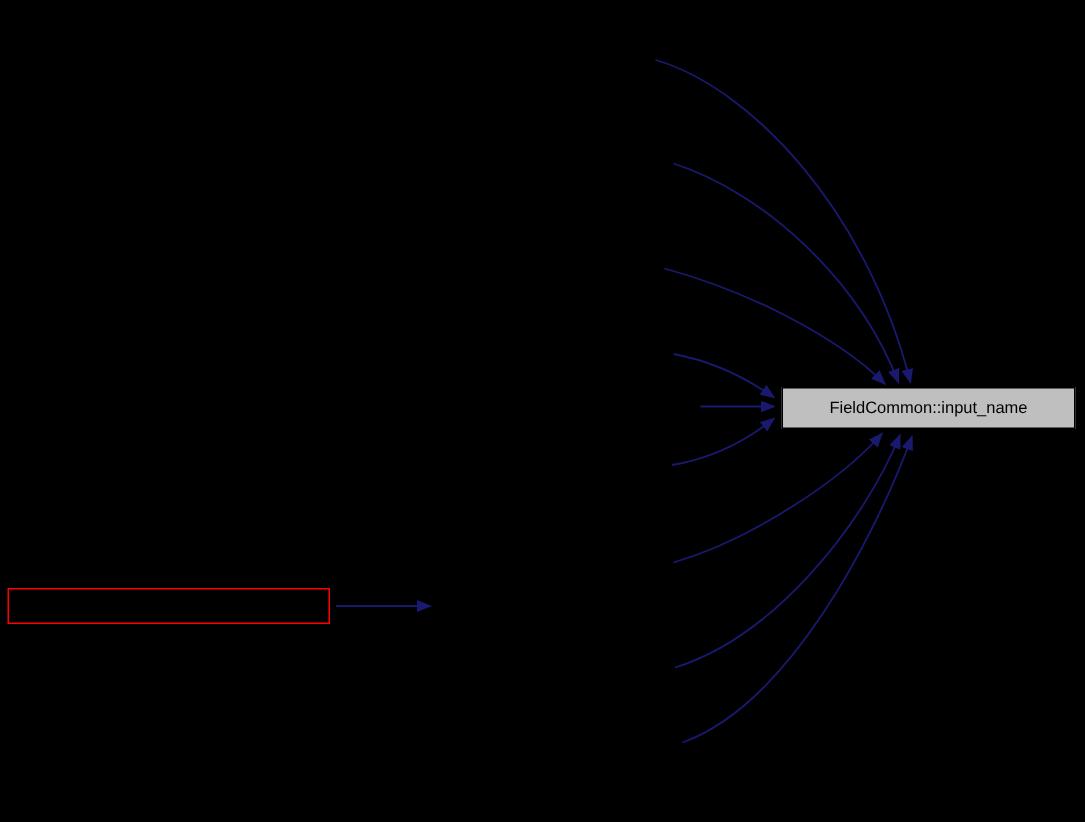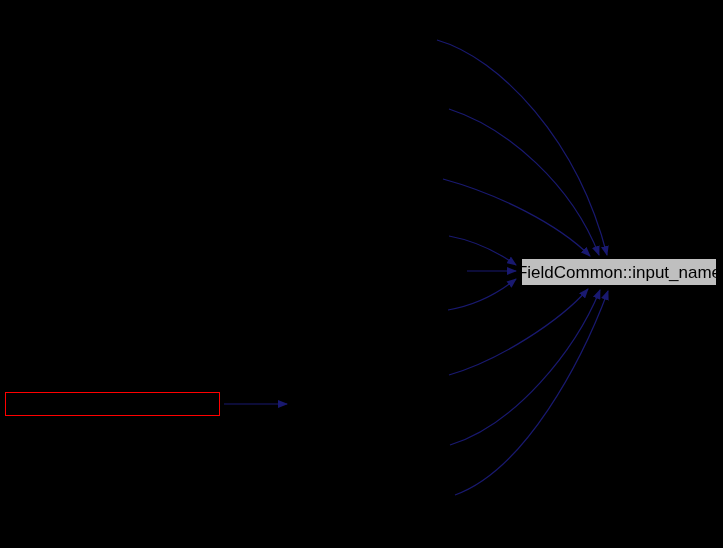--- a/index.html
+++ b/index.html
@@ -46,21 +46,21 @@
     border: 1.5px solid var(--caller-border, #ff0000);
   }
   .node--target {
     left: 521px;
     top: 258px;
     width: 196px;
     height: 28px;
     background: var(--target-fill, #bfbfbf);
     border: 1px solid var(--target-border, #000000);
     color: var(--target-text, #000000);
-    font-size: 17px;
+    font-size: 11px;
     line-height: 1;
     white-space: nowrap;
   }
 </style>
 </head>
 <body>
 
 <div class="canvas">
 
   <svg class="edge-layer" width="723" height="548" viewBox="0 0 723 548" xmlns="http://www.w3.org/2000/svg">

